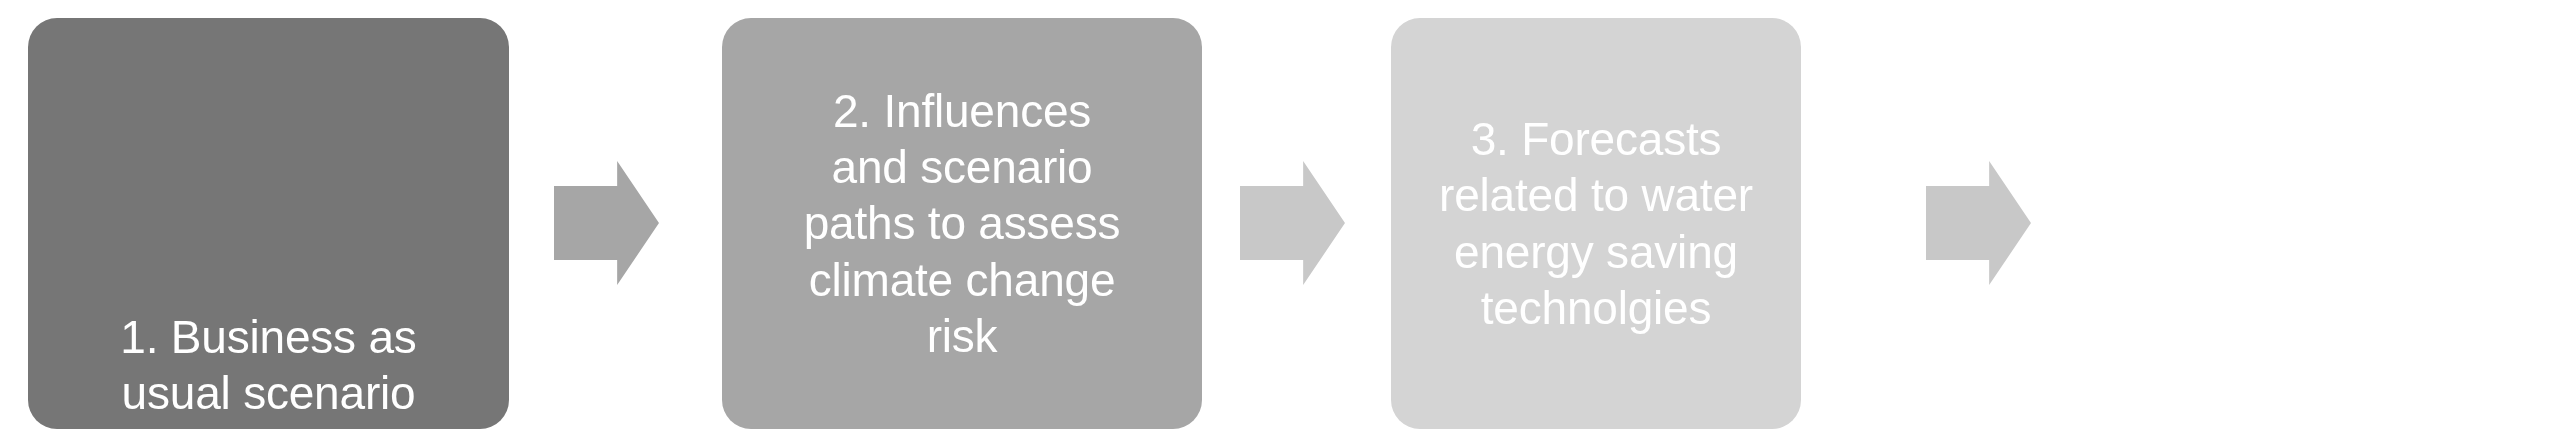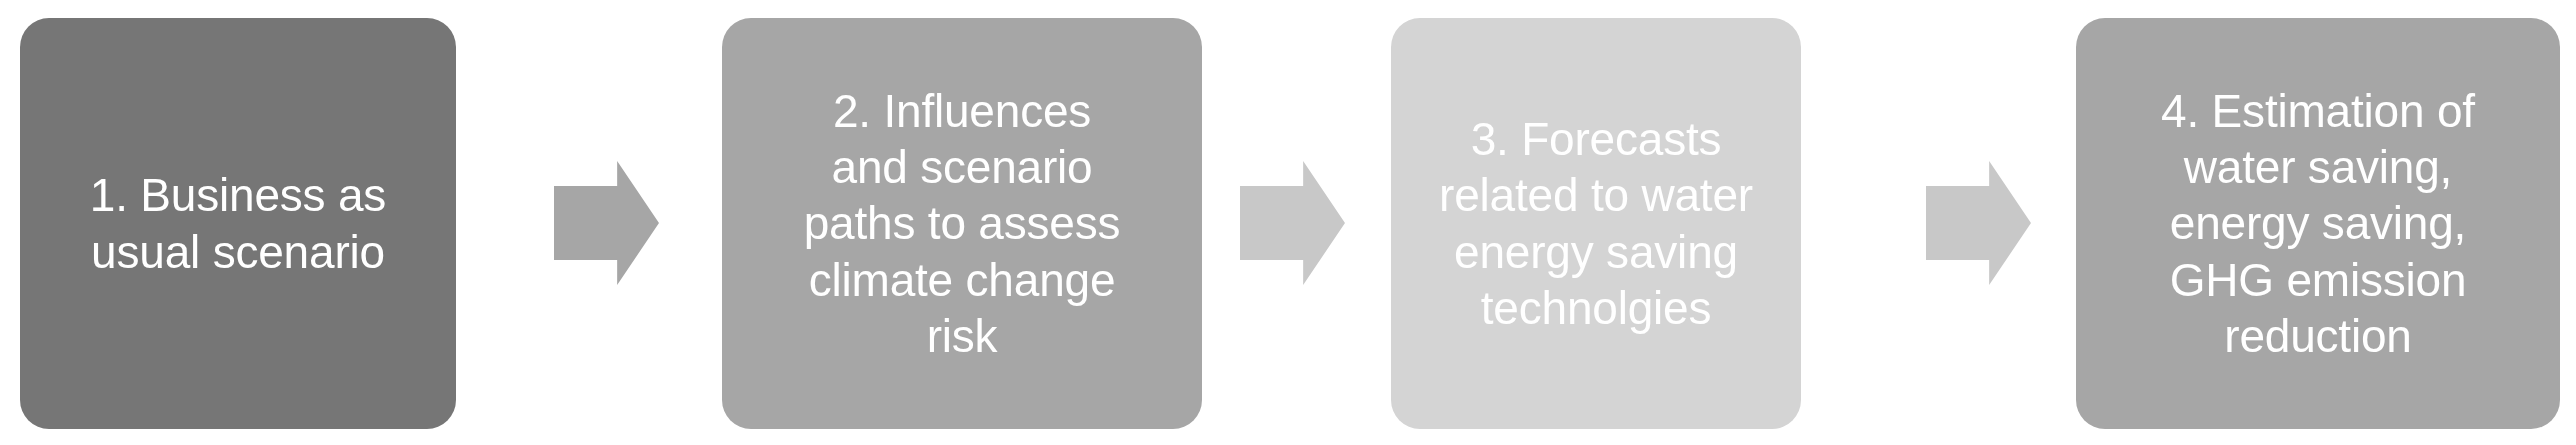--- a/index.html
+++ b/index.html
@@ -38,21 +38,21 @@
     width: 100%;
     text-align: center;
     color: #ffffff;
     font-family: "Liberation Sans", sans-serif;
     font-size: 46px;
     line-height: 1.22;
     font-weight: 400;
     letter-spacing: -0.2px;
     white-space: pre-line;
   }
-  .box-1 { left: 20px;   width: 436px; background: #767676; }
+  .box-1 { left: 28px;   width: 481px; background: #767676; align-items: flex-end; }
   .box-2 { left: 722px;  width: 480px; background: #a6a6a6; }
   .box-3 { left: 1391px; width: 410px; background: #d4d4d4; }
   .box-4 { left: 2076px; width: 484px; background: #a6a6a6; }
 
   .flow-arrow {
     position: absolute;
     top: 161px;
     width: 105px;
     height: 124px;
   }
@@ -98,23 +98,16 @@
 energy saving
 technolgies</span>
     </div>
 
     <div class="flow-arrow arrow-3">
       <svg viewBox="0 0 138 163" xmlns="http://www.w3.org/2000/svg" aria-hidden="true">
         <polygon points="0,33 83,33 83,0 138,81.5 83,163 83,130 0,130" fill="#c8c8c8"></polygon>
       </svg>
     </div>
 
-    <div class="process-box box-4" style="background: rgb(166, 166, 166);">
-      <span class="box-label" style="color: rgb(255, 255, 255);">4. Estimation of
-water saving,
-energy saving,
-GHG emission
-reduction</span>
-    </div>
 
   </div>
 </div>
 
 
 </body></html>

